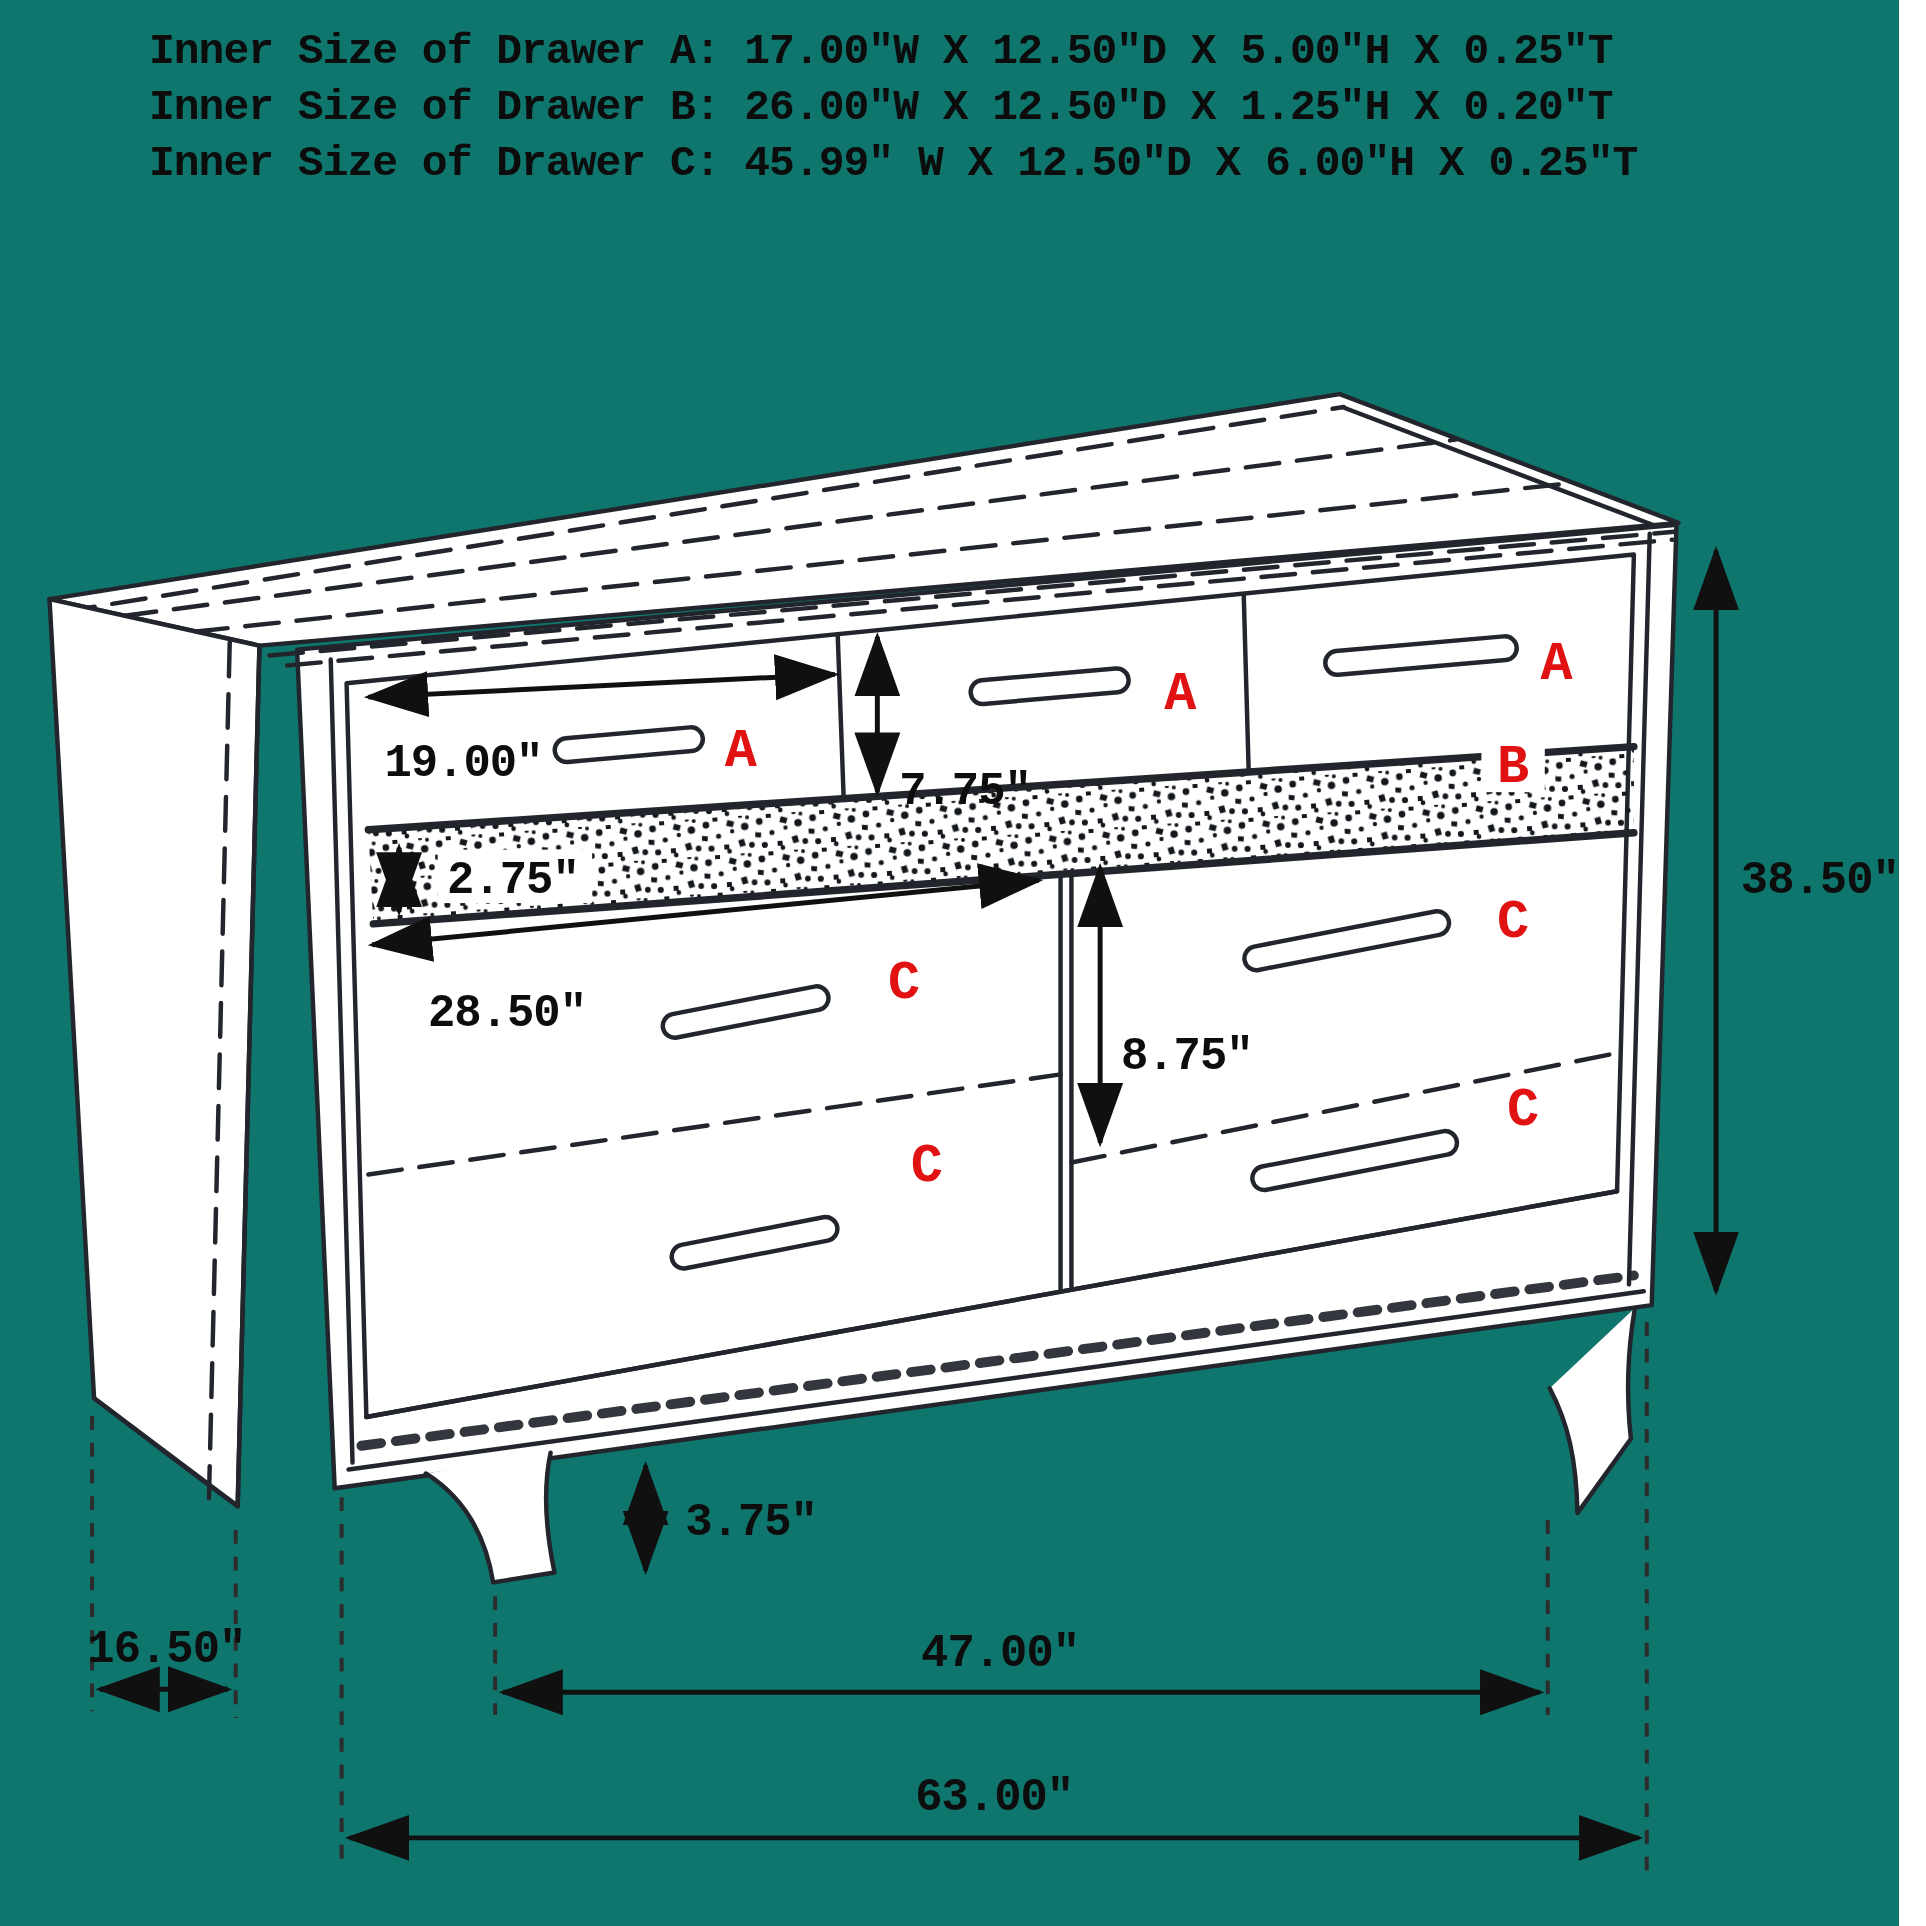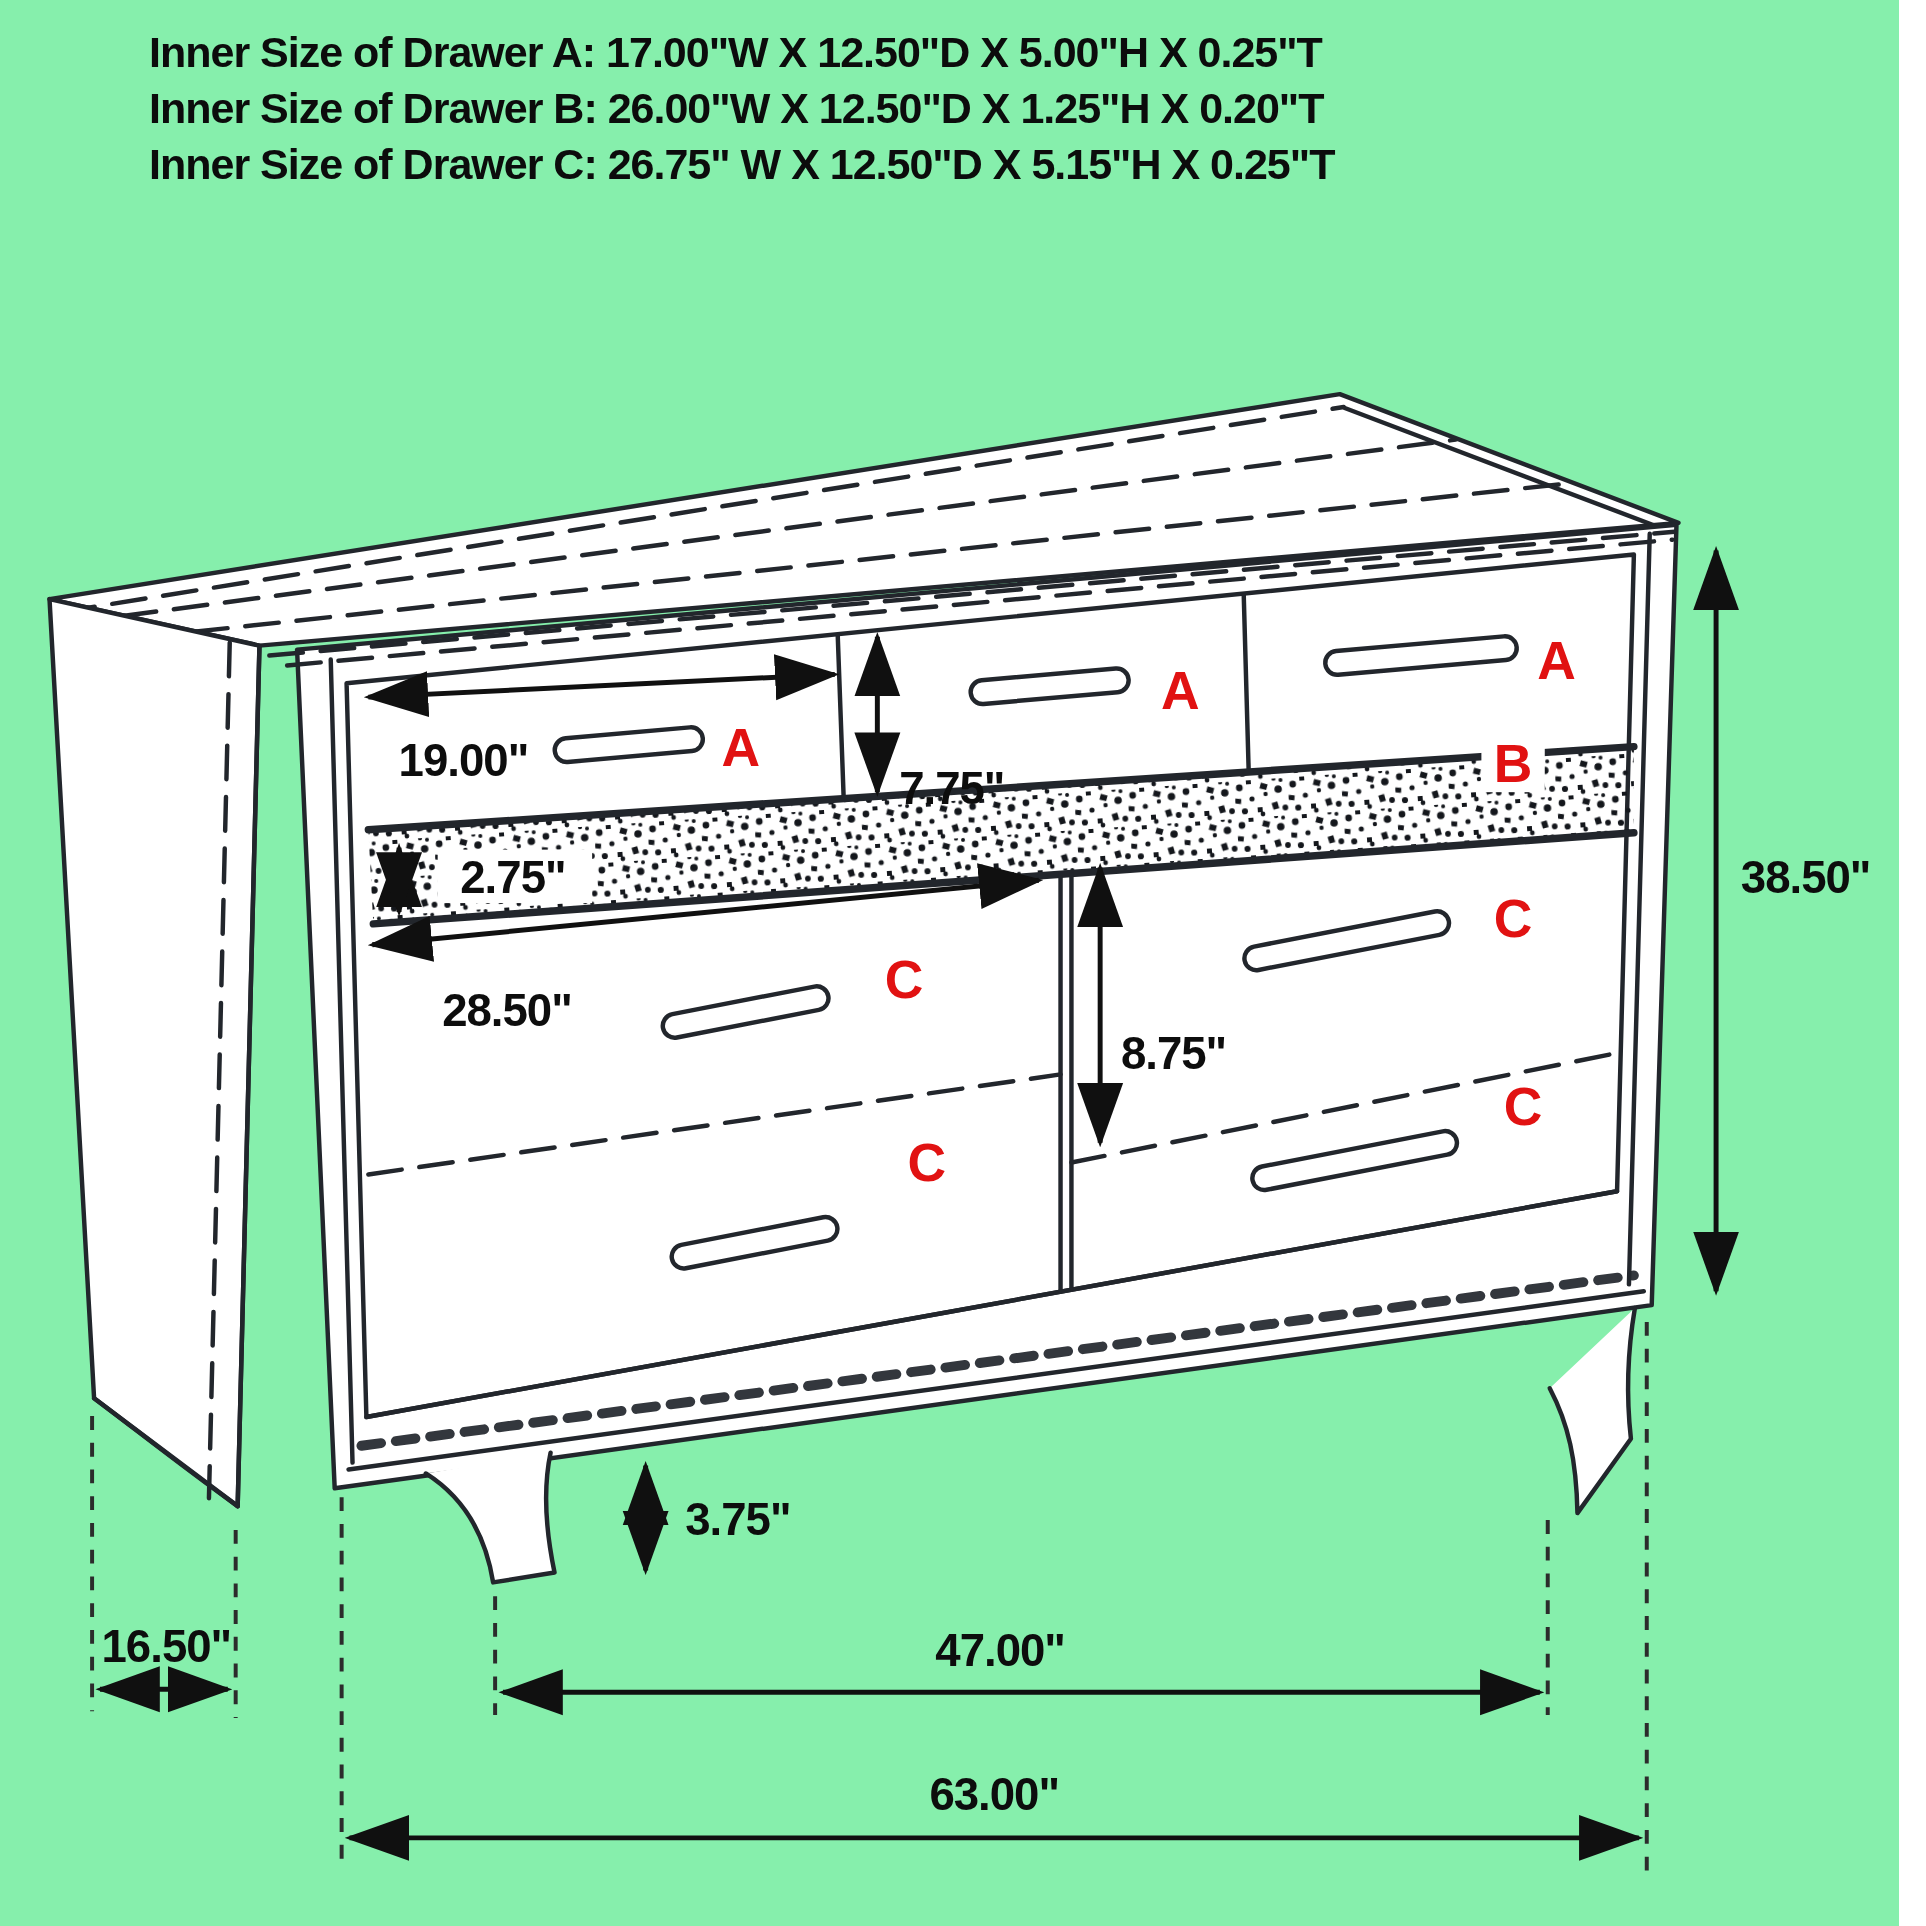--- a/index.html
+++ b/index.html
@@ -1,17 +1,17 @@
 <!DOCTYPE html>
 <html><head>
 <meta charset="utf-8">
 <style>
   html,body{margin:0;padding:0;background:#ffffff;}
-  #stage{position:relative;width:1899px;height:1927px;background:#86efac;overflow:hidden;
-         font-family:Liberation Sans, sans-serif;}
+  #stage{position:relative;width:1899px;height:1927px;background:#0f766e;overflow:hidden;
+         font-family:Liberation Mono, monospace;}
   #title-block{position:absolute;left:149px;top:24px;font-weight:bold;font-size:43px;
                line-height:56px;letter-spacing:-1px;color:#0c0c0c;white-space:nowrap;}
   svg{position:absolute;left:0;top:0;}
   .ink{stroke:#22262c;fill:none;stroke-width:4.5;stroke-linecap:round;stroke-linejoin:round;}
   .thick{stroke-width:7.5;}
   .sketchdash{stroke-dasharray:34 18;}
   .rope{stroke-width:10;stroke-dasharray:20 15;opacity:.92;}
   .fillwhite{fill:#ffffff;}
   .dim{stroke:#101010;stroke-width:5;fill:none;}
   .ext{stroke:#2c2c2c;stroke-width:4;stroke-dasharray:14 13;fill:none;}
@@ -20,21 +20,21 @@
   .anchor-mid{text-anchor:middle;}
 </style>
 </head>
 <body>
 
 <div id="stage">
 
   <div id="title-block">
     <div>Inner Size of Drawer A: 17.00"W X 12.50"D X 5.00"H X 0.25"T</div>
     <div>Inner Size of Drawer B: 26.00"W X 12.50"D X 1.25"H X 0.20"T</div>
-    <div>Inner Size of Drawer C: 26.75" W X 12.50"D X 5.15"H X 0.25"T</div>
+    <div>Inner Size of Drawer C: 45.99" W X 12.50"D X 6.00"H X 0.25"T</div>
   </div>
 
   <svg width="1927" height="1927" viewBox="0 0 1946 1946">
     <defs>
       <marker id="ah-e" viewBox="0 0 14 10" refX="13" refY="5" markerWidth="13" markerHeight="9.5" orient="auto-start-reverse">
         <path d="M0,0 L14,5 L0,10 Z" fill="#101010"></path>
       </marker>
       <pattern id="glitter" width="54" height="38" patternUnits="userSpaceOnUse" patternTransform="rotate(-4)">
         <circle cx="5" cy="7" r="3.4" fill="#14171c"></circle>
         <circle cx="17" cy="19" r="2.6" fill="#14171c"></circle>

